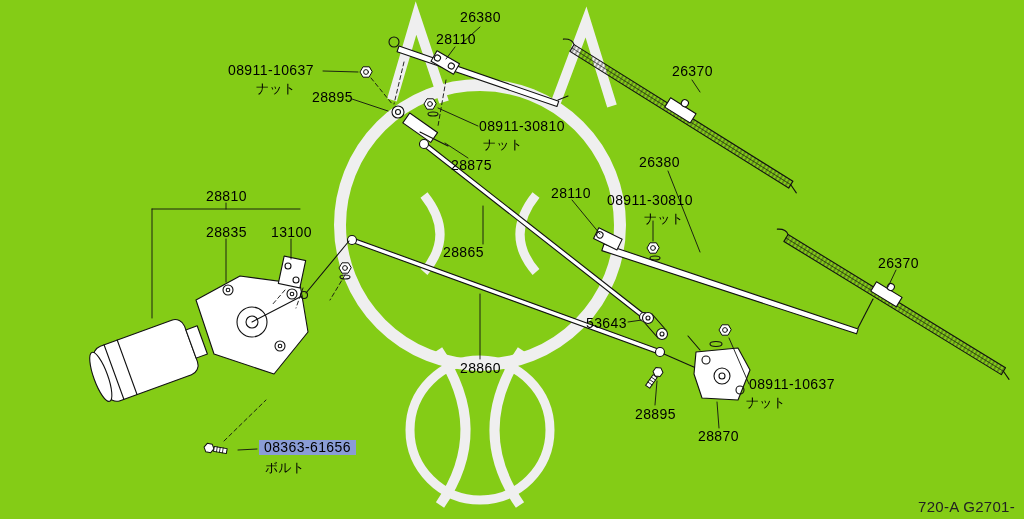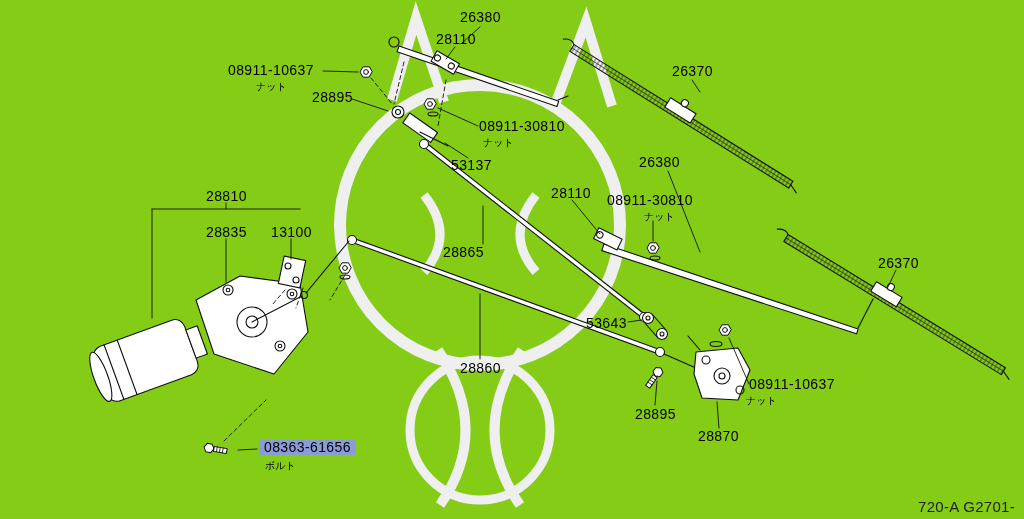--- a/index.html
+++ b/index.html
@@ -5,21 +5,21 @@
   html,body { margin:0; padding:0; background:#fff; }
   #stage {
     position:relative; width:1024px; height:519px; overflow:hidden;
     background:#84cc16; font-family:"Liberation Sans", sans-serif;
   }
   #stage svg.diagram { position:absolute; left:0; top:0; }
   .lbl {
     position:absolute; font-size:14px; color:#000;
     white-space:nowrap; letter-spacing:0.4px; line-height:1.1;
   }
-  .ann { position:absolute; font-size:10px; color:#000; white-space:nowrap; }
+  .ann { position:absolute; font-size:13px; color:#000; white-space:nowrap; }
   .hl { background: var(--hl-color, #8a9cd6); padding:0 5px; }
   .footer { position:absolute; font-size:15px; color:#222; letter-spacing:0.3px; }
 </style>
 </head>
 <body>
 
 <div id="stage">
 
   <svg class="diagram" width="1024" height="519" viewBox="0 0 1024 519">
     <defs>
@@ -217,21 +217,21 @@
 
   <div>
     <div class="lbl" style="left:460px;top:10px">26380</div>
     <div class="lbl" style="left:436px;top:32px">28110</div>
     <div class="lbl" style="left:228px;top:63px">08911-10637</div>
     <div class="ann" style="left:256px;top:80px">ナット</div>
     <div class="lbl" style="left:312px;top:90px">28895</div>
     <div class="lbl" style="left:479px;top:119px">08911-30810</div>
     <div class="ann" style="left:483px;top:136px">ナット</div>
     <div class="lbl" style="left:672px;top:64px">26370</div>
-    <div class="lbl" style="left:451px;top:158px">53137</div>
+    <div class="lbl" style="left:451px;top:158px">28875</div>
     <div class="lbl" style="left:639px;top:155px">26380</div>
     <div class="lbl" style="left:551px;top:186px">28110</div>
     <div class="lbl" style="left:607px;top:193px">08911-30810</div>
     <div class="ann" style="left:644px;top:210px">ナット</div>
     <div class="lbl" style="left:206px;top:189px">28810</div>
     <div class="lbl" style="left:206px;top:225px">28835</div>
     <div class="lbl" style="left:271px;top:225px">13100</div>
     <div class="lbl" style="left:443px;top:245px">28865</div>
     <div class="lbl" style="left:878px;top:256px">26370</div>
     <div class="lbl" style="left:586px;top:316px">53643</div>

